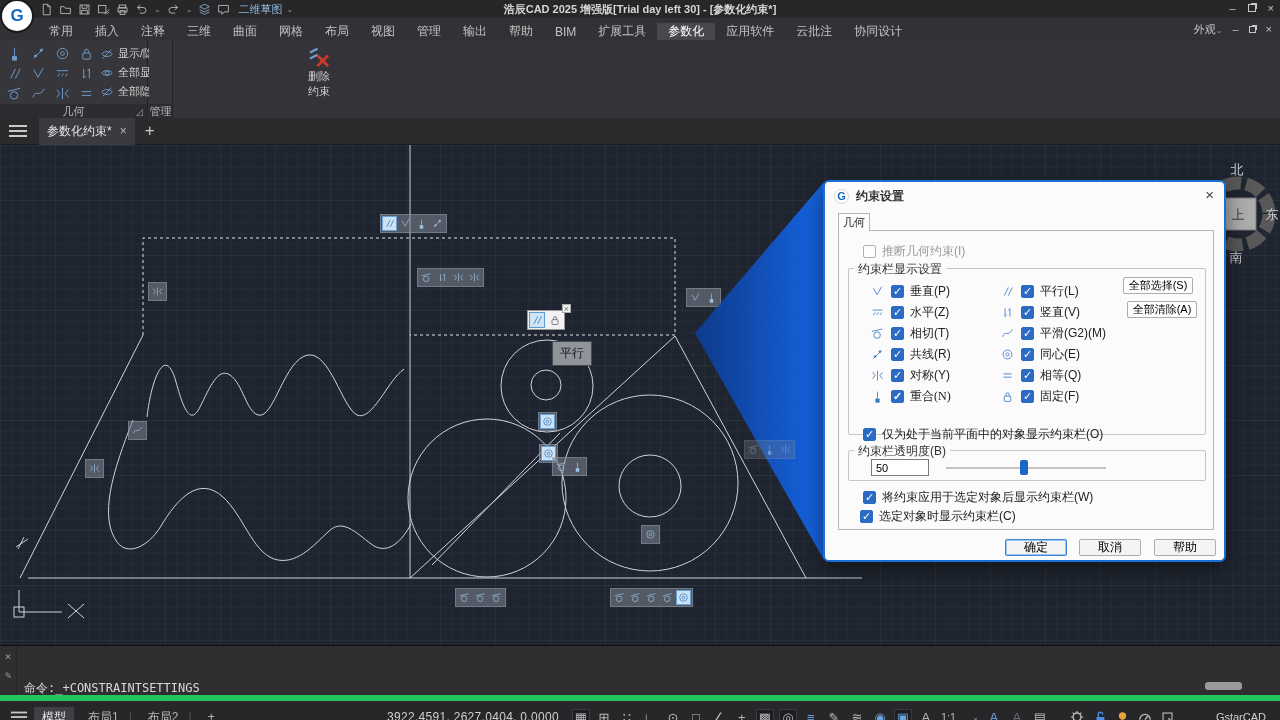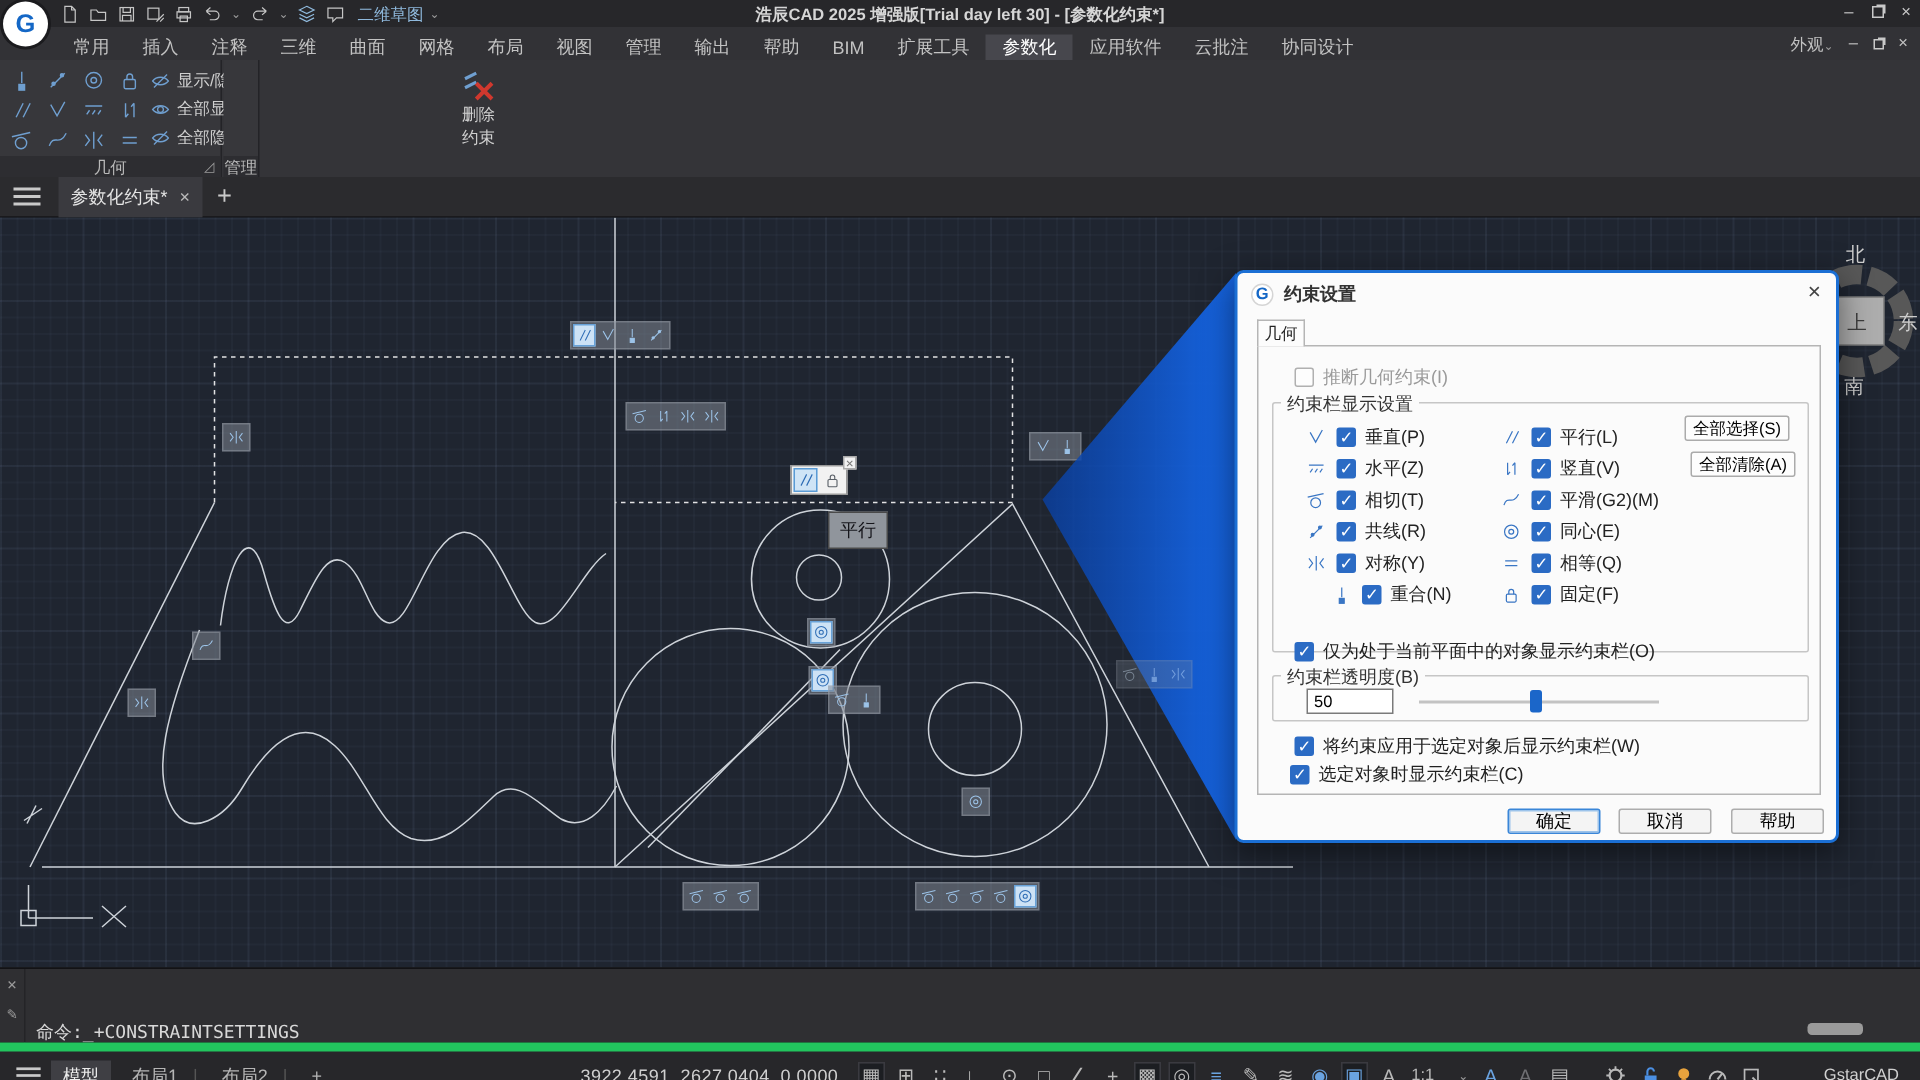--- a/index.html
+++ b/index.html
@@ -693,21 +693,21 @@
       </div>
       <div class="crow" style="left:150px; top:98px;">
         <span class="ci">
             <svg width="13" height="13" viewBox="0 0 16 16" stroke="#3a76c4" fill="none">
               <use href="#ic-eq"></use>
             </svg>
           </span>
         <span class="cbx"></span>
         <label>相等(Q)</label>
       </div>
-      <div class="crow" style="left:37px; top:119px;">
+      <div class="crow" style="left:20px; top:119px;font-family:Liberation Serif, serif;">
         <span class="ci">
             <svg width="13" height="13" viewBox="0 0 16 16" stroke="#3a76c4" fill="#3a76c4">
               <use href="#ic-coin"></use>
             </svg>
           </span>
         <span class="cbx"></span>
         <label>重合(N)</label>
       </div>
       <div class="crow" style="left:150px; top:119px;">
         <span class="ci">

